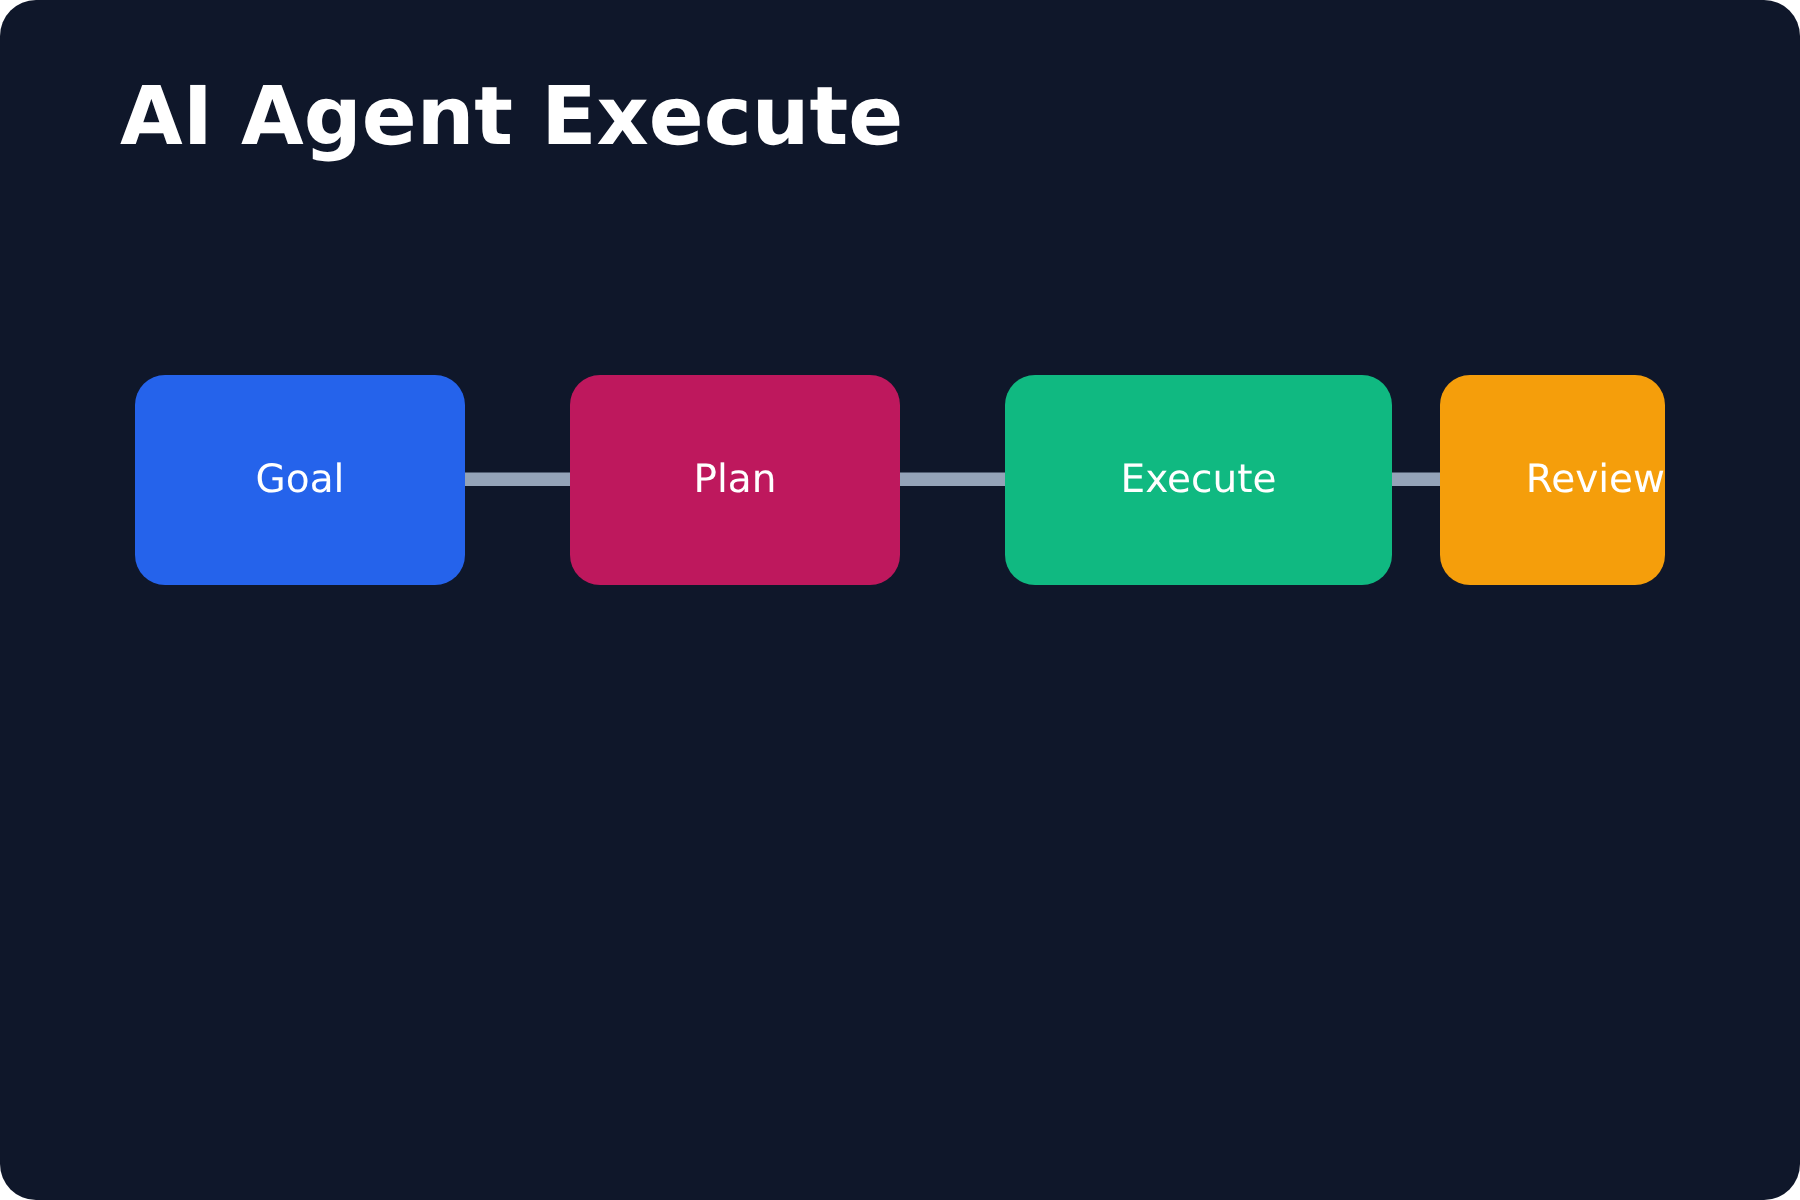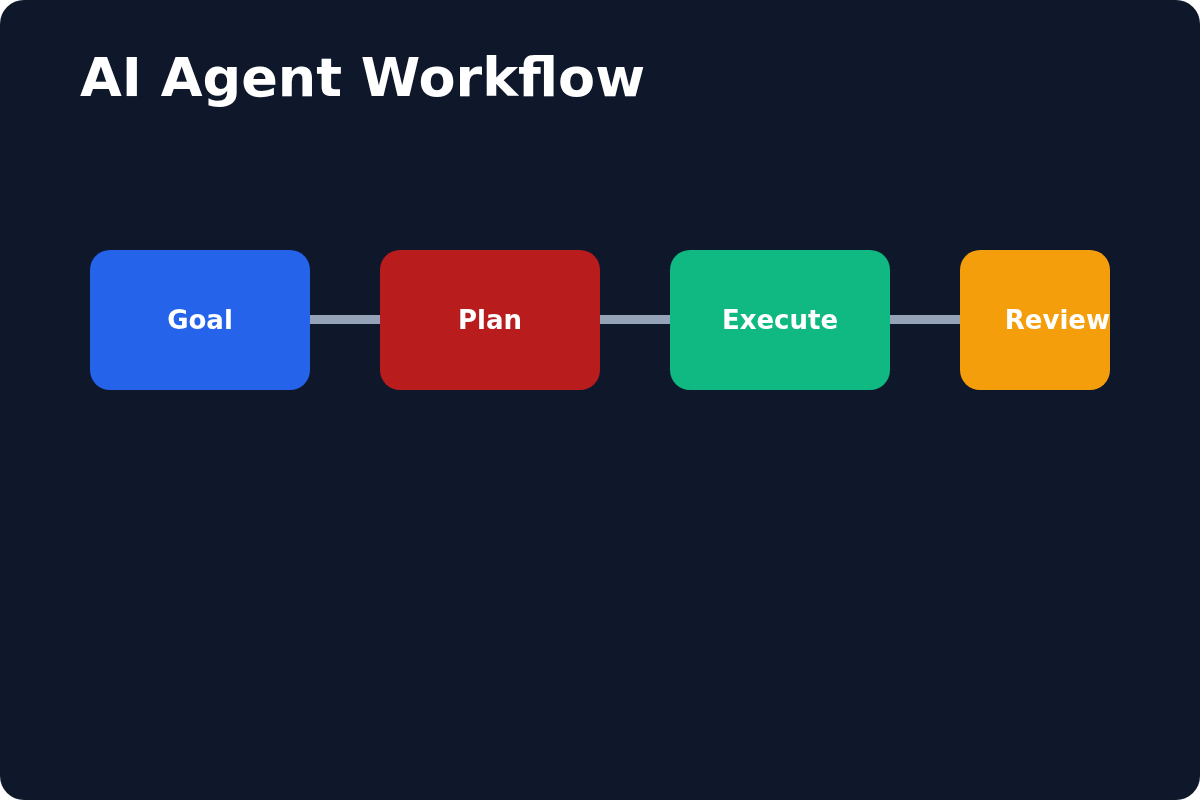--- a/index.html
+++ b/index.html
@@ -43,50 +43,50 @@
       top: 250px;
       height: 140px;
       border-radius: 20px;
       display: flex;
       align-items: center;
       justify-content: center;
       cursor: pointer;
     }
     .node-label {
       font-size: 26px;
-      font-weight: bold;
+      font-weight: normal;
       color: #ffffff;
       white-space: nowrap;
     }
     .description {
       position: absolute;
       left: 90px;
       top: 480px;
       font-size: 26px;
       color: #cbd5e1;
       white-space: nowrap;
       line-height: 1.2;
     }
   </style>
 </head>
 <body>
 
 <div class="canvas">
-  <h1 class="title">AI Agent Workflow</h1>
+  <h1 class="title">AI Agent Execute</h1>
 
   <div class="connector" style="left:305px; width:80px;"></div>
   <div class="connector" style="left:595px; width:80px;"></div>
   <div class="connector" style="left:885px; width:80px;"></div>
 
   <div class="node" style="left:90px; width:220px; background:#2563eb;">
     <span class="node-label">Goal</span>
   </div>
-  <div class="node" style="left:380px; width:220px; background:#b91c1c;">
+  <div class="node" style="left:380px; width:220px; background:#be185d;">
     <span class="node-label">Plan</span>
   </div>
-  <div class="node" style="left:670px; width:220px; background:#10b981;">
+  <div class="node" style="left:670px; width:258px; background:#10b981;">
     <span class="node-label">Execute</span>
   </div>
   <div class="node" style="left:960px; width:150px; background:#f59e0b;justify-content:flex-end;">
     <span class="node-label">Review</span>
   </div>
 
 </div>
 
 </body></html>

